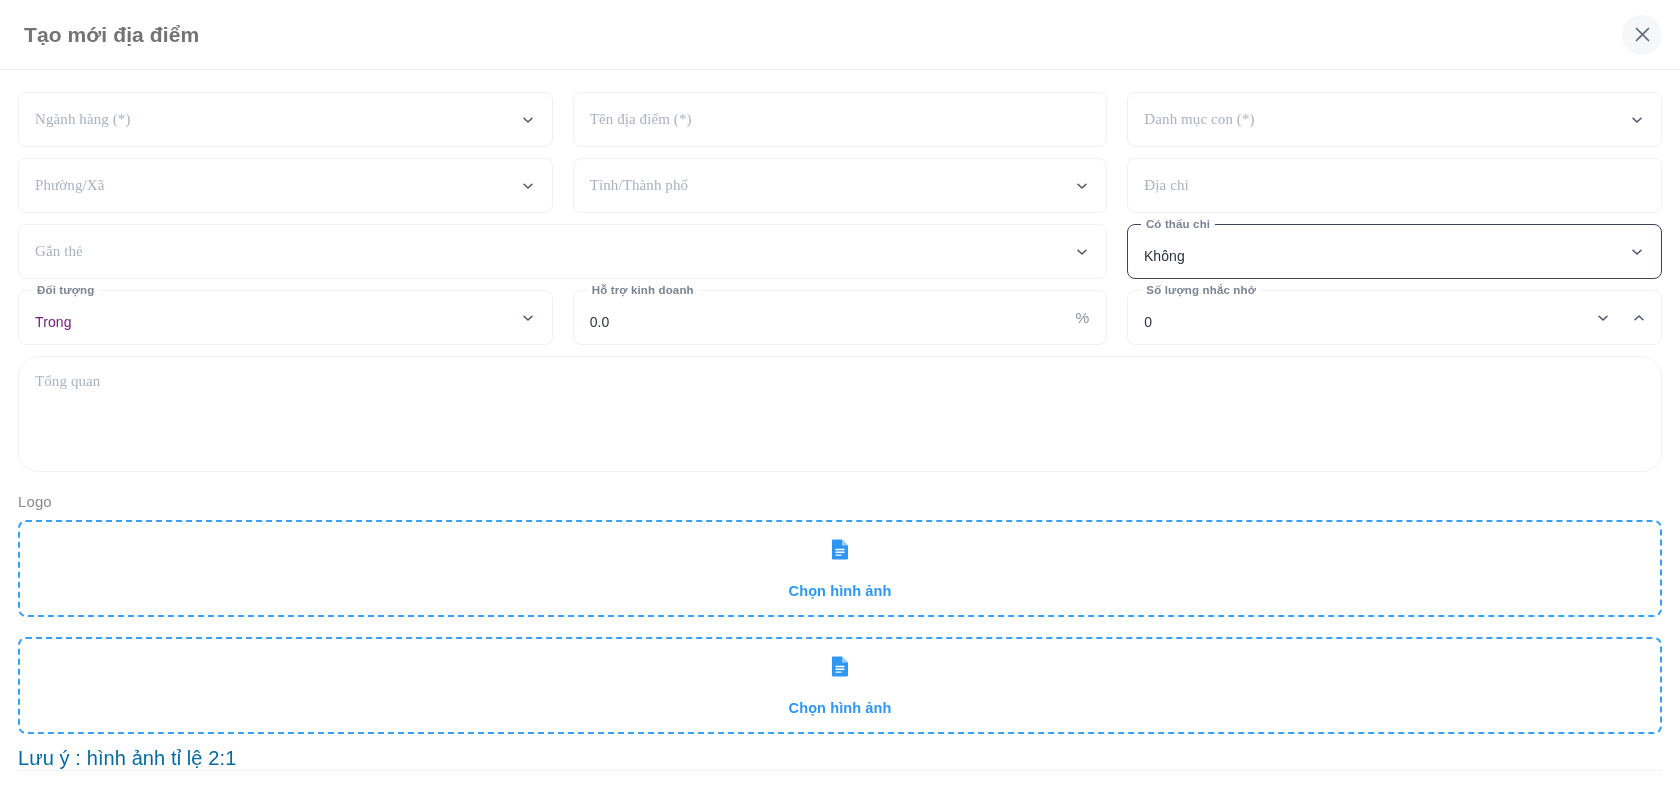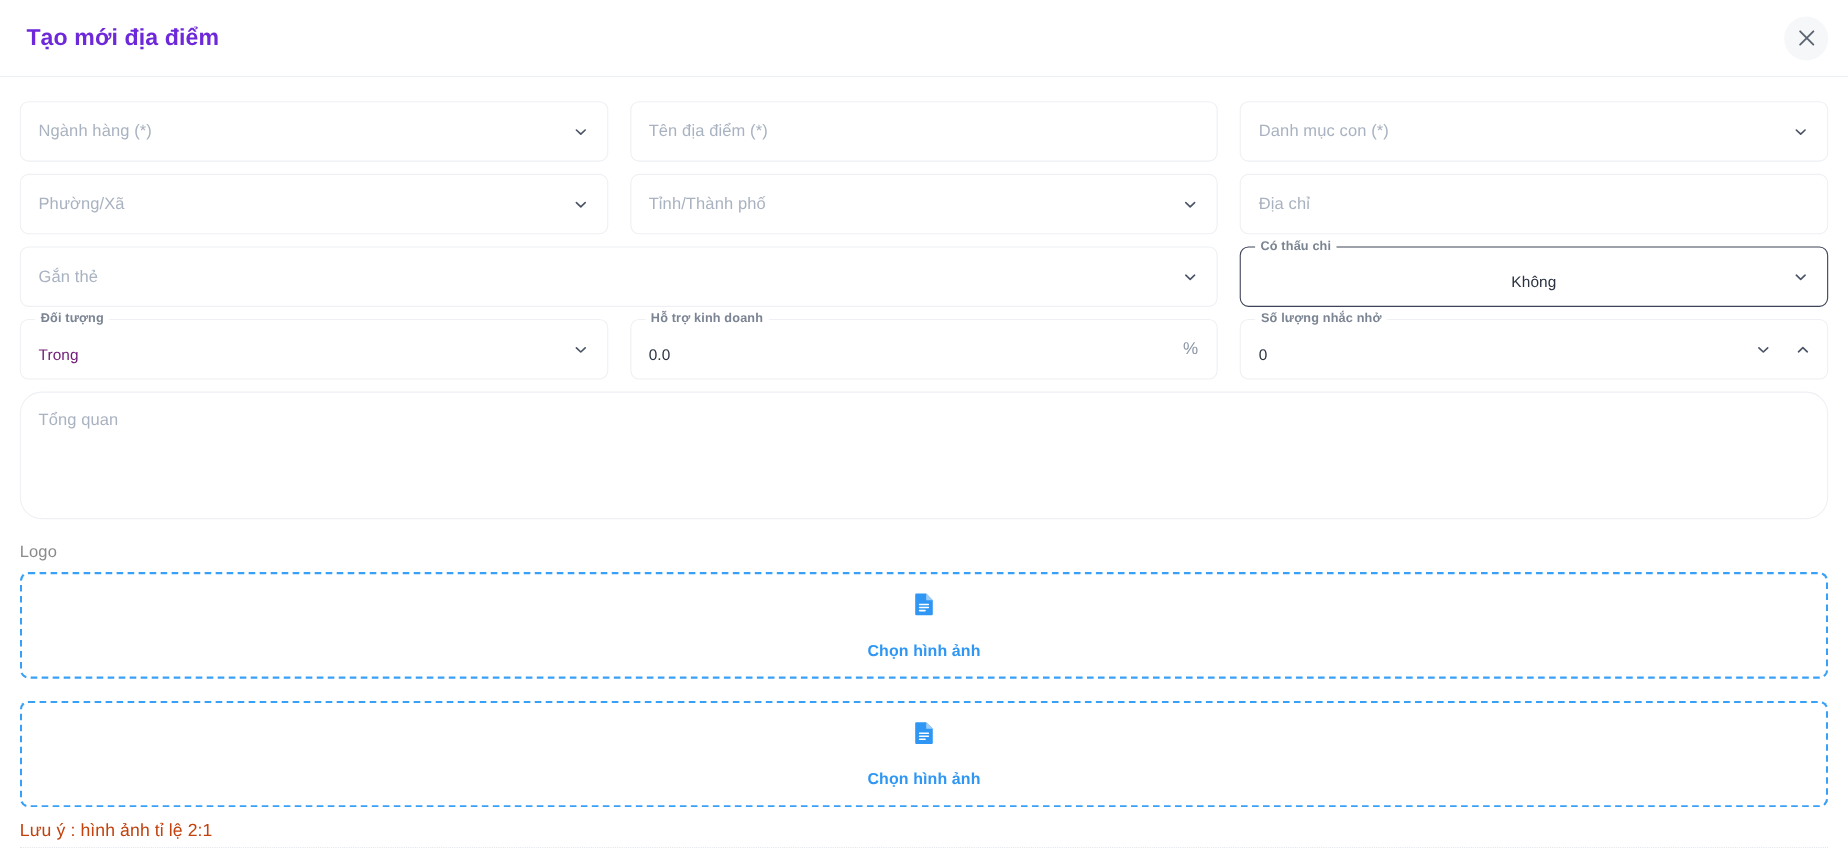--- a/index.html
+++ b/index.html
@@ -17,21 +17,21 @@
     position: relative;
     height: 70px;
     border-bottom: 1px solid #eceff3;
     display: flex;
     align-items: center;
     padding: 0 24px;
   }
   .modal-title {
     font-size: 21px;
     font-weight: bold;
-    color: #6d28d9;
+    color: #737373;
     letter-spacing: .1px;
   }
   .close-btn {
     position: absolute;
     right: 18px;
     top: 50%;
     transform: translateY(-50%);
     width: 40px; height: 40px;
     border-radius: 50%;
     background: #f6f7f9;
@@ -58,27 +58,28 @@
   .field {
     position: relative;
     height: 55px;
     border: 1px solid #eef0f3;
     border-radius: 8px;
     background: #fff;
     display: flex;
     align-items: center;
     padding: 0 16px;
   }
-  .field.focused { border: 1px solid #3d4457; justify-content: center; }
+  .field.focused { border: 1px solid #3d4457; }
 
   .ph {
     font-size: 15px;
     color: #a9b2c0;
     font-weight: normal;
     letter-spacing: .1px;
+    font-family: Liberation Serif, serif;
   }
   .val {
     font-size: 14px;
     color: #2b3240;
     letter-spacing: .1px;
   }
   .val.accent { color: #701a75; }
 
   
   .float-label {
@@ -164,22 +165,22 @@
     background: #fff;
   }
   .dz-text {
     font-size: 14.5px;
     font-weight: bold;
     color: #2f97f3;
     letter-spacing: .1px;
   }
   .note-red {
     margin-top: 13px;
-    font-size: 16px;
-    color: #c2410c;
+    font-size: 20px;
+    color: #0369a1;
     letter-spacing: .1px;
   }
   .upload-col.spacer { visibility: hidden; }
 
   
   .footer-divider {
     position: absolute;
     left: 18px; right: 18px;
     bottom: 16px;
     border-top: 1px dotted #e3e6ea;

